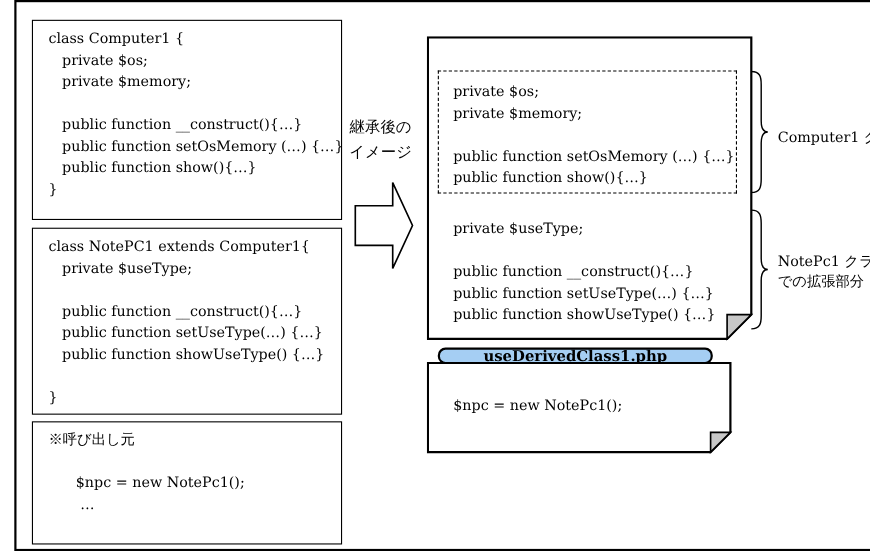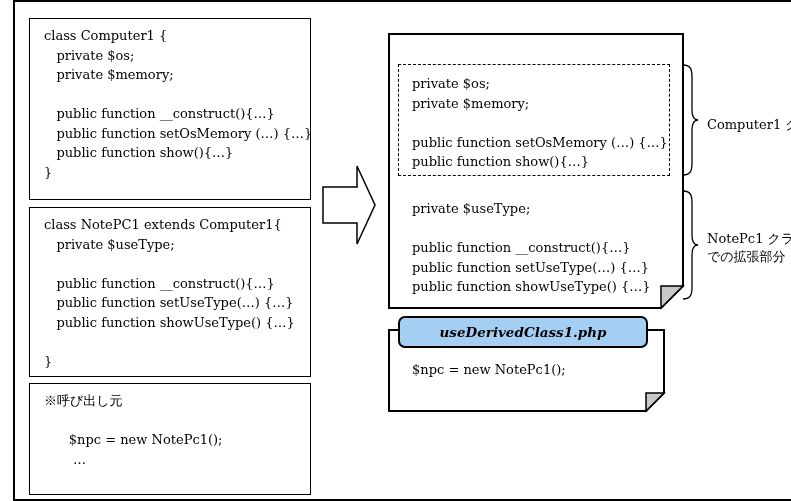--- a/index.html
+++ b/index.html
@@ -56,20 +56,22 @@
 
 }</div>
   </div>
 
   <div class="codebox" style="left:14px; top:381px; width:282px; height:112px;">
     <div class="code abs" style="left:14px; top:7px;">※呼び出し元</div>
     <div class="code abs" style="left:14px; top:46px;">      $npc = new NotePc1();
        …</div>
   </div>
 
+  <div class="abs jp" style="left:298px; top:103px; width:66px; text-align:center; font-size:14px; line-height:23px;">継承後の
+イメージ</div>
 
   <div class="abs" style="left:306px; top:162px;">
     <svg width="56" height="82" viewBox="0 0 56 82">
       <polygon points="2,23 36,23 36,2 54,41 36,80 36,59 2,59" fill="#ffffff" stroke="#000000" stroke-width="1.5" stroke-linejoin="miter"></polygon>
     </svg>
   </div>
 
   <div class="abs" style="left:373px; top:31px;">
     <svg width="297" height="277" viewBox="0 0 297 277">
       <path d="M1,1 H295 V253 L273,275 H1 Z" fill="#ffffff" stroke="#000000" stroke-width="2"></path>
@@ -107,18 +109,18 @@
   <div class="abs jp" style="left:692px; top:228px; font-size:13px; line-height:18px;">NotePc1 クラス
 での拡張部分</div>
 
   <div class="abs" style="left:373px; top:327px;">
     <svg width="278" height="84" viewBox="0 0 278 84">
       <path d="M1,1 H276 V64 L258,82 H1 Z" fill="#ffffff" stroke="#000000" stroke-width="2"></path>
       <path d="M258,82 L258,64 L276,64 Z" fill="#C8C8C8" stroke="#000000" stroke-width="1.5"></path>
     </svg>
   </div>
 
-  <div class="doc-header" style="left:383px; top:314px; width:250px; height:32px;font-style:italic;">useDerivedClass1.php</div>
+  <div class="doc-header" style="left:383px; top:314px; width:250px; height:15px;">useDerivedClass1.php</div>
 
   <div class="code abs" style="left:397px; top:358px;">$npc = new NotePc1();</div>
 
 
 </div>
 
 </body></html>

